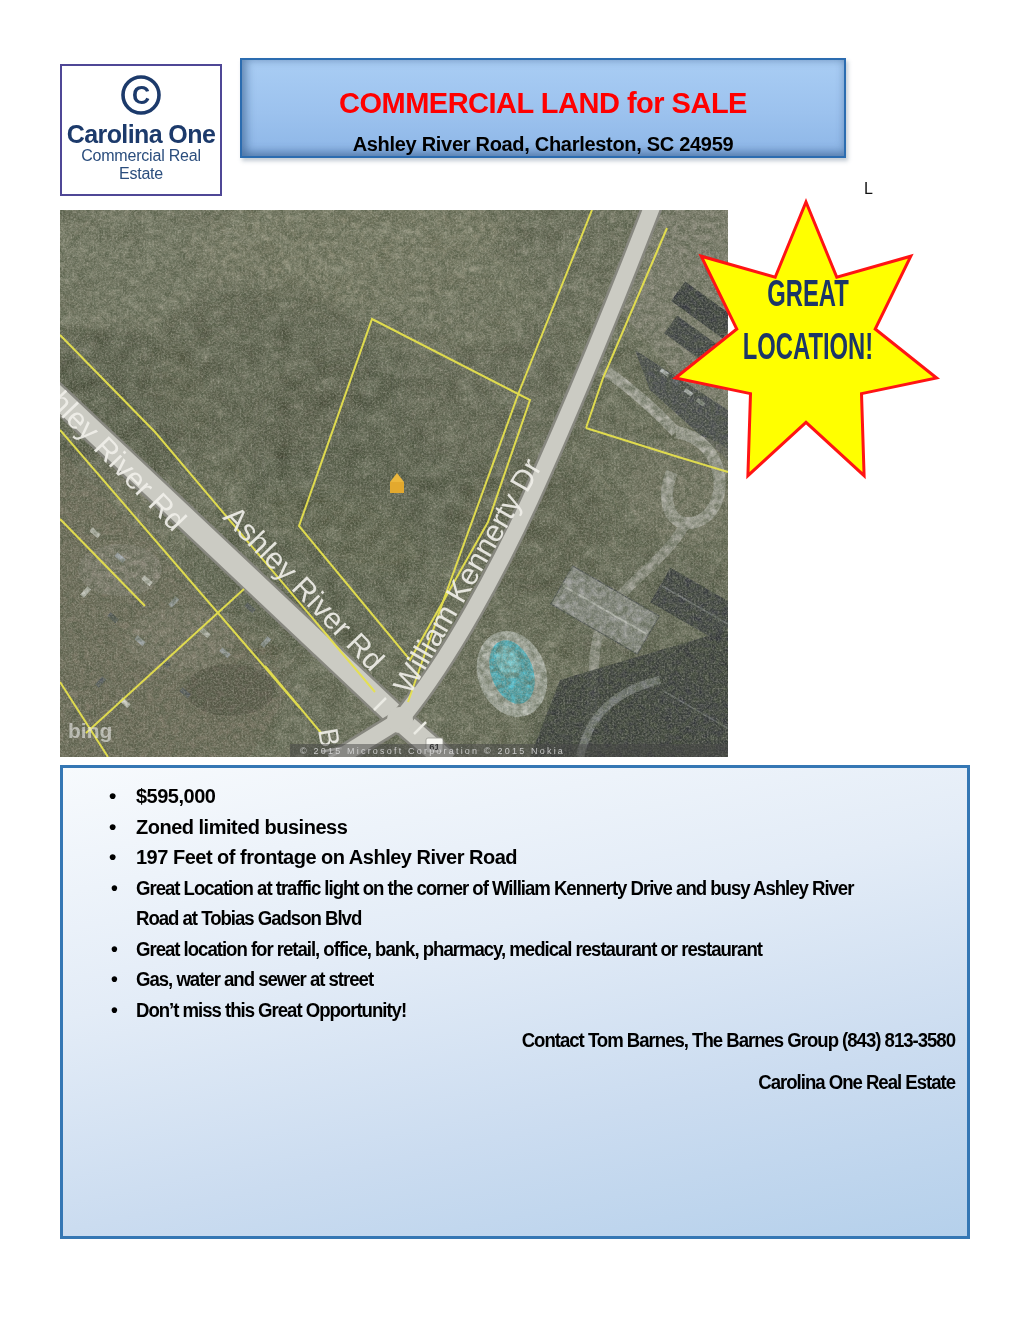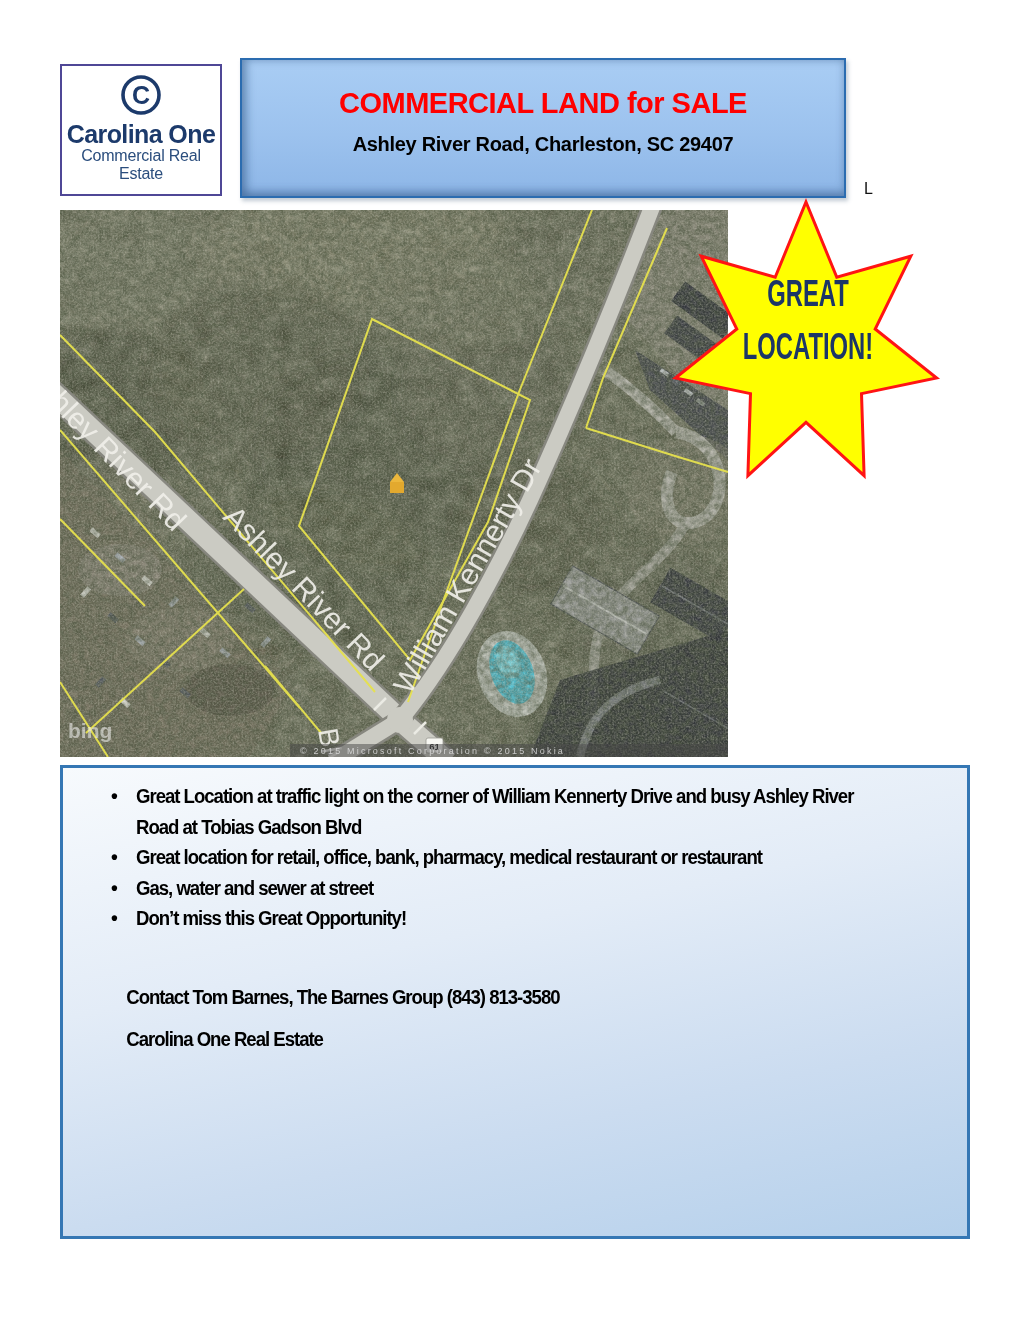--- a/index.html
+++ b/index.html
@@ -7,21 +7,21 @@
         font-family:"Liberation Sans",sans-serif;}
 
   
   .logo-box{position:absolute;left:60px;top:64px;width:162px;height:132px;background:#ffffff;
             border:2px solid #4f4796;box-sizing:border-box;text-align:center;}
   .logo-mark{margin-top:6px;}
   .logo-name{font-size:25px;font-weight:bold;color:#1c3a6b;letter-spacing:-0.6px;line-height:24px;}
   .logo-tagline{font-size:16px;color:#2a4d7d;letter-spacing:-0.2px;margin-top:1px;}
 
   
-  .header-box{position:absolute;left:240px;top:58px;width:606px;height:140px;box-sizing:border-box;
+  .header-box{position:absolute;left:240px;top:58px;width:606px;height:100px;box-sizing:border-box;
               border:2px solid #2b6cb0;
               background:linear-gradient(180deg,#a9cdf4 0%,#9cc2ee 55%,#8db6e7 100%);
               box-shadow:inset 5px 0 8px rgba(26,62,110,.35),inset 0 -5px 8px rgba(26,62,110,.30),
                          2px 3px 4px rgba(120,140,160,.45);
               text-align:center;}
   .header-title{margin-top:27px;font-size:29px;font-weight:bold;color:#ff0000;letter-spacing:-0.5px;}
   .header-subtitle{margin-top:13px;font-size:20px;font-weight:bold;color:#000000;letter-spacing:-0.3px;}
 
   .stray{position:absolute;left:864px;top:180px;font-size:16px;color:#111111;}
 
@@ -36,21 +36,21 @@
 
   
   .info-box{position:absolute;left:60px;top:765px;width:910px;height:474px;box-sizing:border-box;
             border:3px solid #3577b4;
             background:linear-gradient(168deg,#f7fafd 0%,#e3ecf7 38%,#cbdcf0 70%,#b5d0eb 100%);}
   ul.bullets{list-style:none;margin:13px 0 0 0;padding:0 26px 0 73px;}
   ul.bullets li{position:relative;font-size:20px;font-weight:bold;color:#000000;line-height:30.5px;
                 letter-spacing:-0.5px;}
   ul.bullets li::before{content:"\2022";position:absolute;left:-27px;font-size:21px;}
   ul.bullets li.cond{letter-spacing:-1.1px;transform:scaleX(0.93);transform-origin:0 50%;}
-  .contact{margin-top:48px;}
+  .contact{padding-right:12px;text-align:right;}
   .contact-line{font-size:20px;font-weight:bold;color:#000000;letter-spacing:-1.1px;
                 transform:scaleX(0.93);transform-origin:100% 50%;line-height:30px;}
   .contact-line + .contact-line{margin-top:12px;}
 </style>
 </head>
 <body>
 
 <div class="page">
 
   <div class="logo-box">
@@ -59,21 +59,21 @@
         <circle cx="23" cy="23" r="18" fill="none" stroke="#1c3a6b" stroke-width="3.6"></circle>
         <text x="23" y="31.5" text-anchor="middle" font-size="25" font-weight="bold" fill="#1c3a6b" font-family="Liberation Sans, sans-serif">C</text>
       </svg>
     </div>
     <div class="logo-name">Carolina One</div>
     <div class="logo-tagline">Commercial Real Estate</div>
   </div>
 
   <div class="header-box">
     <div class="header-title">COMMERCIAL LAND for SALE</div>
-    <div class="header-subtitle">Ashley River Road, Charleston, SC 29407</div>
+    <div class="header-subtitle">Ashley River Road, Charleston, SC 24959</div>
   </div>
 
   <span class="stray">L</span>
 
   <div class="map">
     <svg width="668" height="547" viewBox="0 0 668 547">
       <defs>
         <filter id="b7" x="-40%" y="-40%" width="180%" height="180%">
             <feGaussianBlur stdDeviation="8"></feGaussianBlur>
           </filter>
@@ -224,20 +224,23 @@
     <g transform="translate(152,110) scale(0.68,1.06)">
       <text text-anchor="middle" font-size="35">GREAT</text>
     </g>
     <g transform="translate(152,163) scale(0.68,1.06)">
       <text text-anchor="middle" font-size="35">LOCATION!</text>
     </g>
   </svg>
 
   <div class="info-box">
     <ul class="bullets">
+      <li>$595,000</li>
+      <li>Zoned limited business</li>
+      <li>197 Feet of frontage on Ashley River Road</li>
       <li class="cond">Great Location at traffic light on the corner of William Kennerty Drive and busy Ashley River Road at Tobias Gadson Blvd</li>
       <li class="cond">Great location for retail, office, bank, pharmacy, medical restaurant or restaurant</li>
       <li class="cond">Gas, water and sewer at street</li>
       <li class="cond">Don’t miss this Great Opportunity!</li>
     </ul>
     <div class="contact">
       <div class="contact-line">Contact Tom Barnes, The Barnes Group (843) 813-3580</div>
       <div class="contact-line">Carolina One Real Estate</div>
     </div>
   </div>

